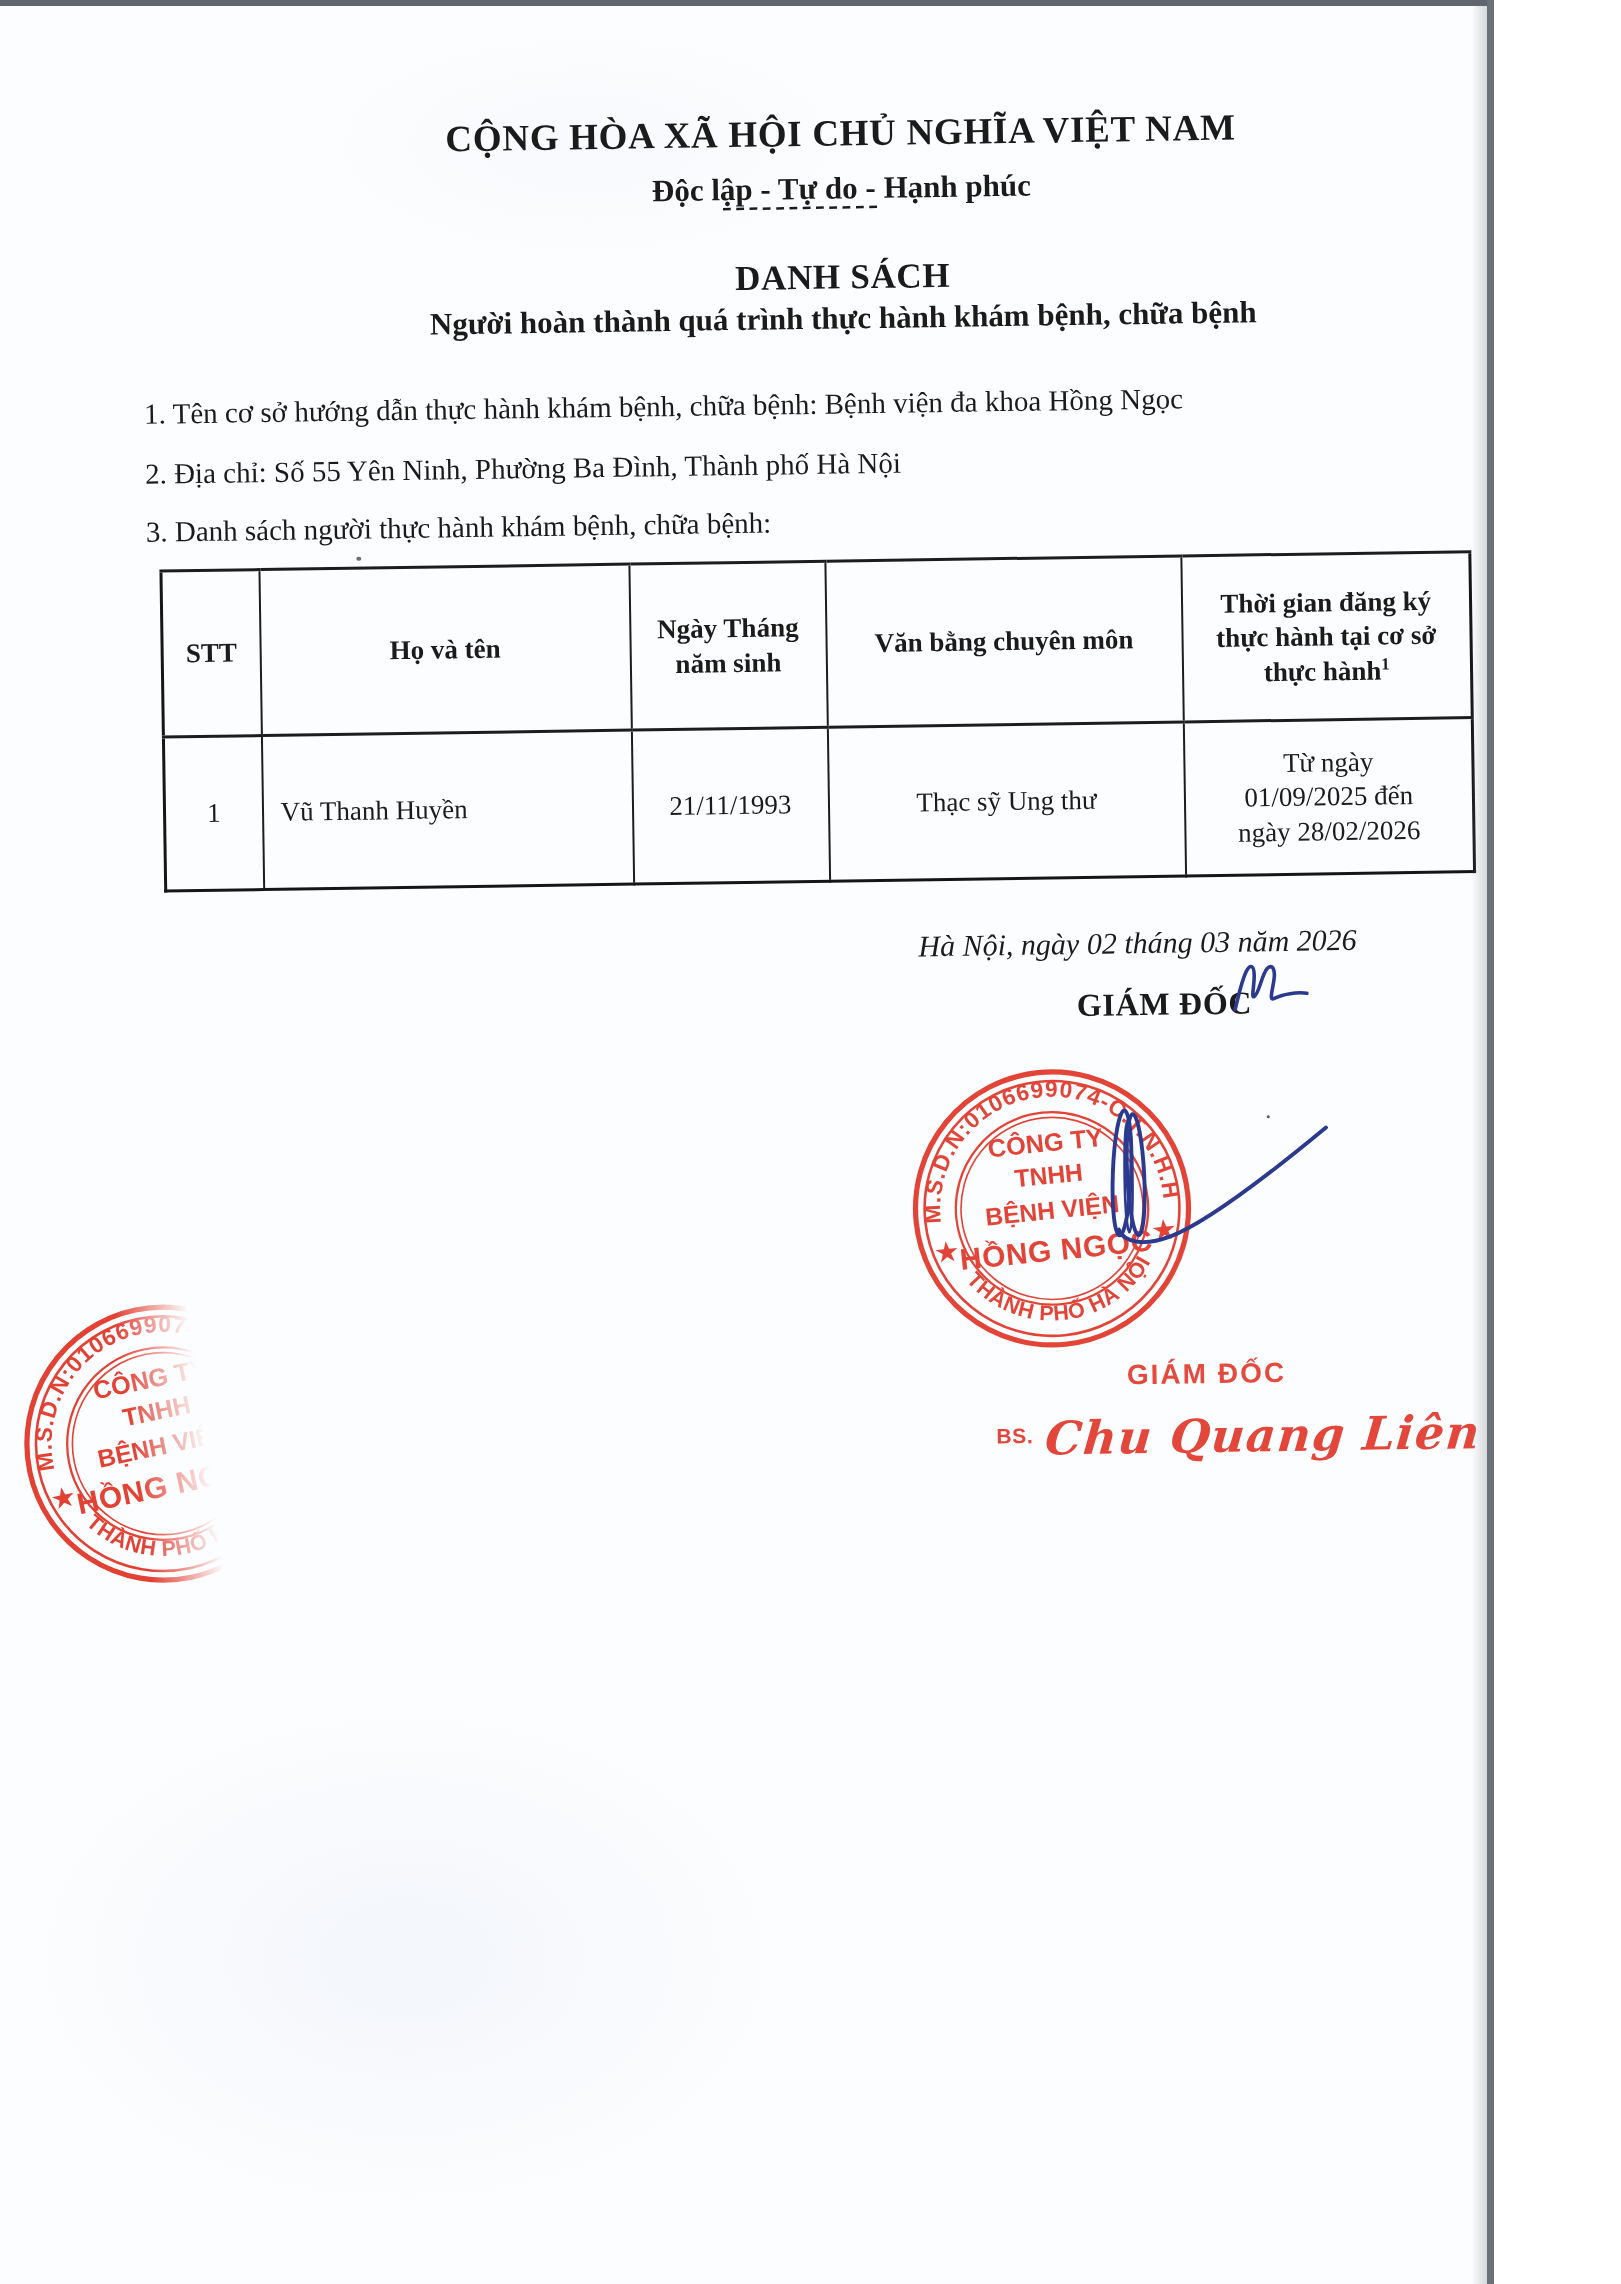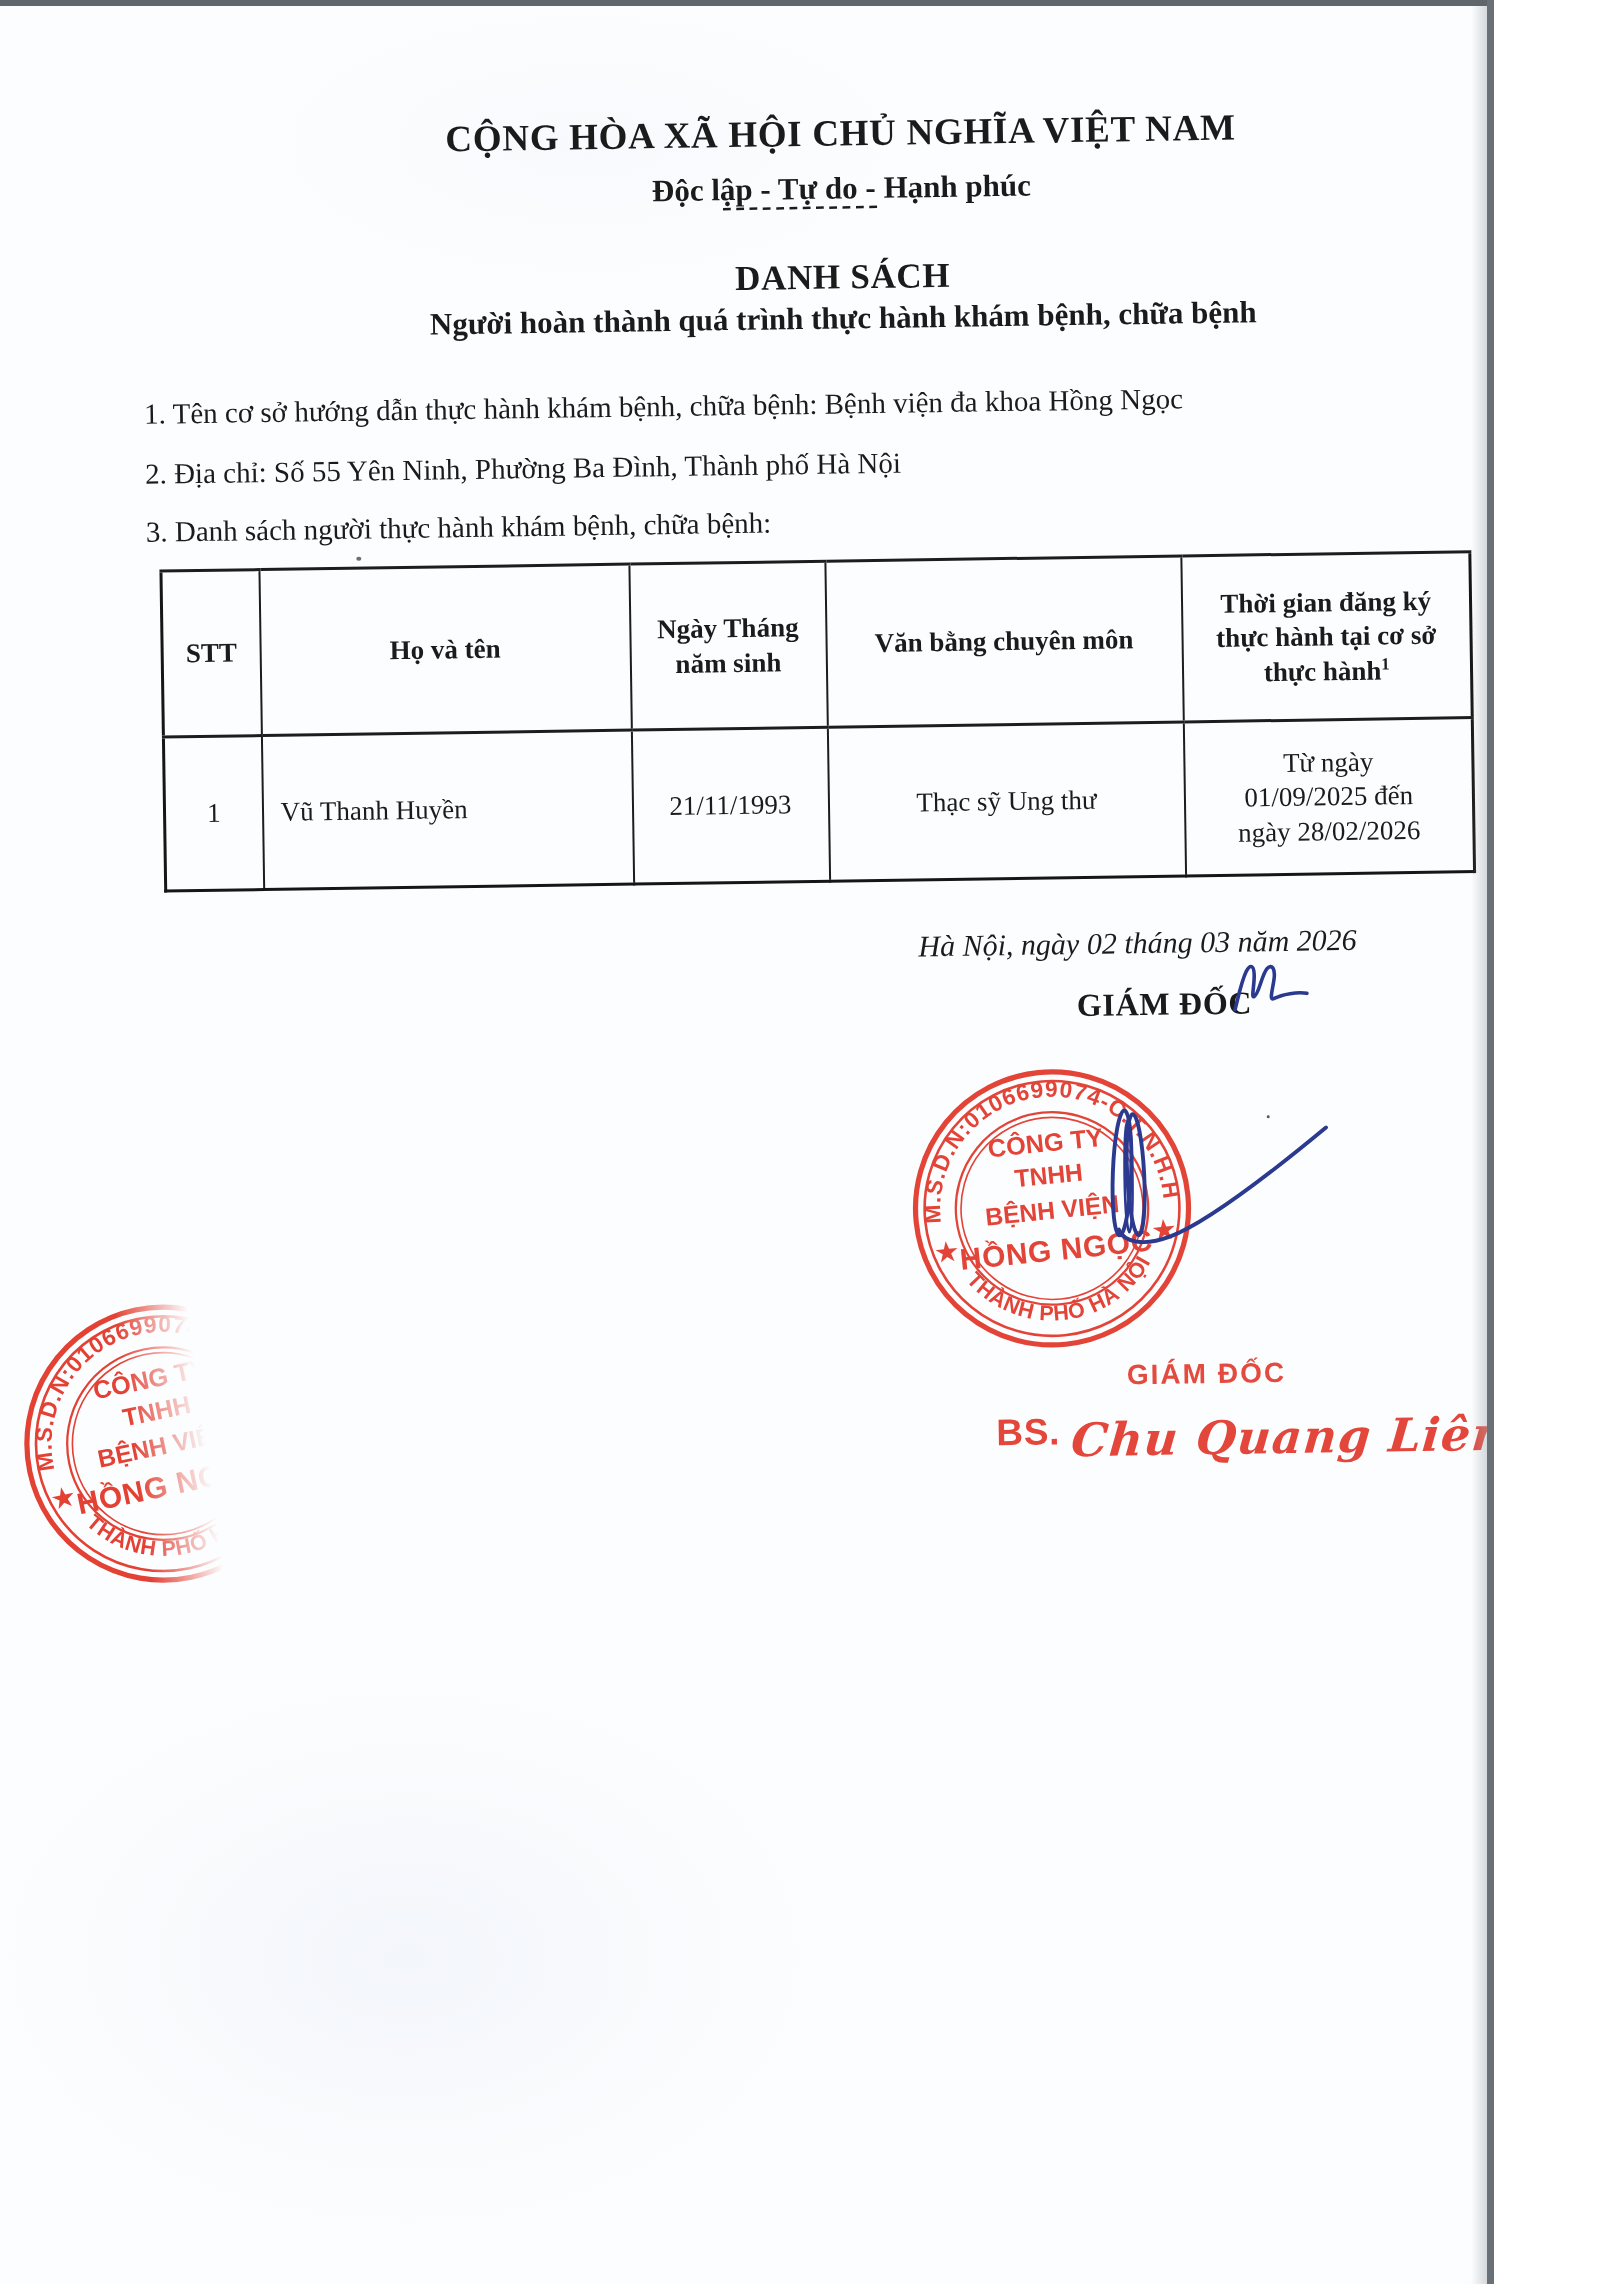--- a/index.html
+++ b/index.html
@@ -79,21 +79,21 @@
   .cl-b{font-size:38px;}
   .cl-c{font-size:38px;}
   .cl-d{font-size:46px;letter-spacing:1px;}
 
   .red-title{position:absolute;left:1105px;top:1364px;width:196px;text-align:center;
     color:var(--red);font-family:"Liberation Sans","DejaVu Sans",sans-serif;
     font-weight:bold;font-size:28px;letter-spacing:2px;white-space:nowrap;opacity:0.92;}
   .red-name-row{position:absolute;left:992px;top:1415px;width:431px;text-align:center;
     color:var(--red);white-space:nowrap;opacity:0.94;}
   .red-prefix{font-family:"Liberation Sans","DejaVu Sans",sans-serif;font-weight:bold;
-    font-size:37px;vertical-align:11.7px;letter-spacing:0.7px;text-align:right;}
+    font-size:21px;vertical-align:11.7px;letter-spacing:0.7px;text-align:right;}
   .red-script{display:inline-block;font-family:"DejaVu Serif","Liberation Serif",serif;
     font-style:italic;font-weight:bold;font-size:46px;letter-spacing:1.3px;
     transform:skewX(-6deg);margin-left:9px;}
 
   .speck{position:absolute;border-radius:50%;background:#6f6f6f;}
   .speck-1{left:365px;top:550px;width:4.6px;height:3.9px;}
   .speck-2{left:1267px;top:1122px;width:3.3px;height:3.3px;background:#555;}
 </style>
 </head>
 <body>

